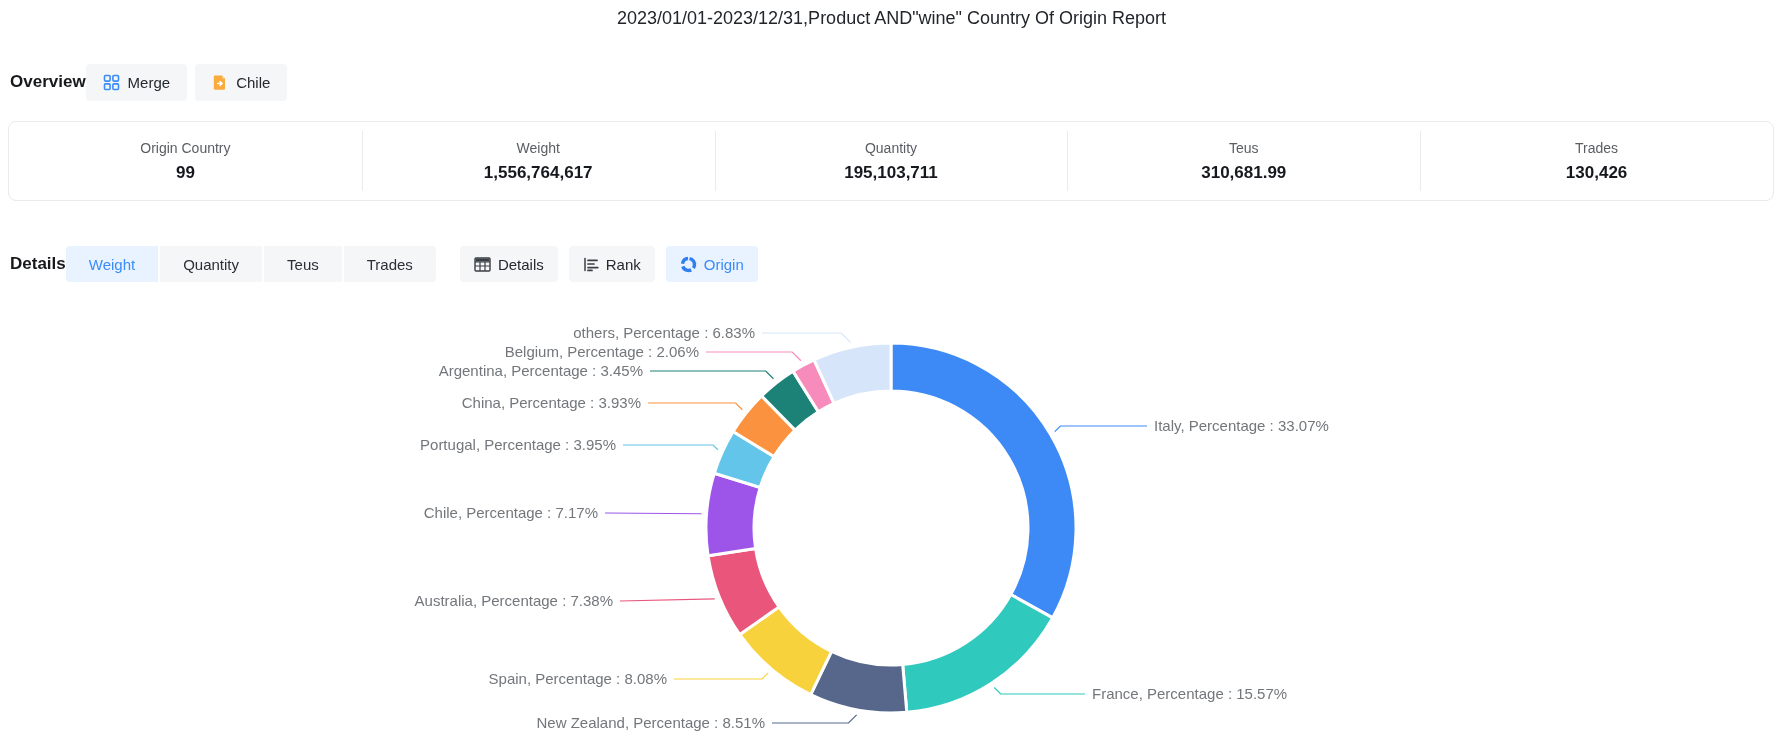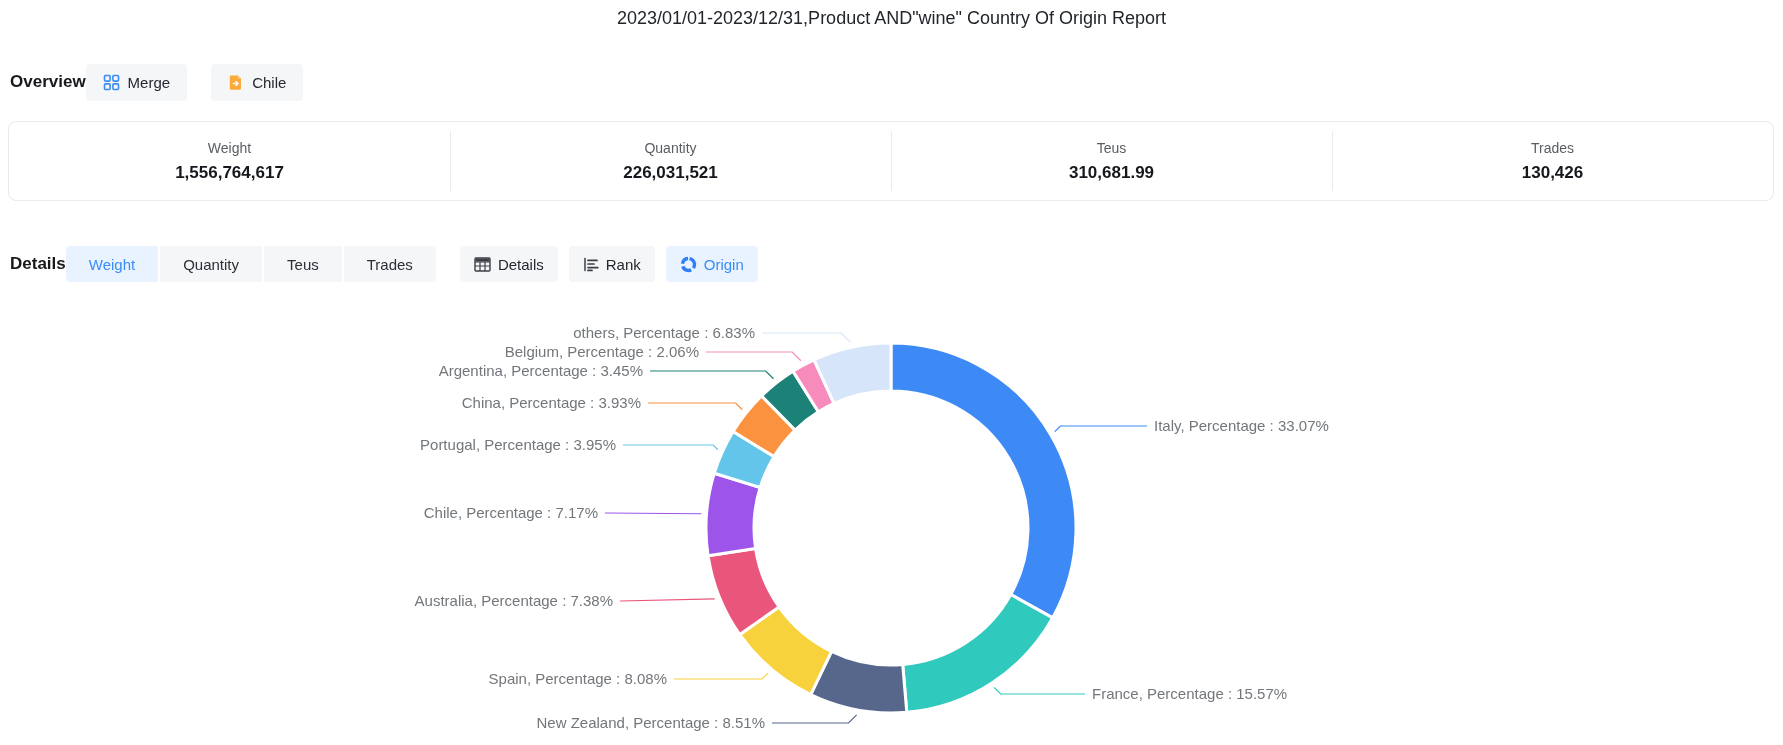--- a/index.html
+++ b/index.html
@@ -16,21 +16,21 @@
   .overview-row { top:62px; height:40px; }
   .details-row  { top:245px; height:38px; }
   .section-heading { font-size:17px; font-weight:700; color:#17191c; }
 
   .btn {
     display:inline-flex; align-items:center; gap:8px;
     height:37px; padding:0 17px; border:none; border-radius:4px;
     background:#f4f6f8; font-size:15px; color:#24292f; cursor:pointer;
     font-family:inherit;
   }
-  .actions { display:flex; gap:24px; }
+  .actions { display:flex; gap:8px; }
 
   .stats-card {
     position:absolute; top:121px; left:8px; right:9px; height:80px;
     background:#fff; border:1px solid #e8eaed; border-radius:8px;
     display:flex; align-items:stretch;
   }
   .stat { flex:1; display:flex; flex-direction:column; justify-content:center; align-items:center; gap:7px; position:relative; }
   .stat:not(:first-child)::before {
     content:""; position:absolute; left:0; top:9px; bottom:9px; width:1px; background:#e9ebee;
   }
@@ -90,26 +90,30 @@
             <path d="M5.5 9.5 h4 M8 7.5 l2.2 2 -2.2 2" fill="none" stroke="#fff" stroke-width="1.4" stroke-linecap="round" stroke-linejoin="round"></path>
           </svg>
         </span>
         <span>Chile</span>
       </button>
     </div>
   </div>
 
   <div class="stats-card">
     <div class="stat">
+      <div class="stat-label">Origin Country</div>
+      <div class="stat-value">99</div>
+    </div>
+    <div class="stat">
       <div class="stat-label">Weight</div>
       <div class="stat-value">1,556,764,617</div>
     </div>
     <div class="stat">
       <div class="stat-label">Quantity</div>
-      <div class="stat-value">226,031,521</div>
+      <div class="stat-value">195,103,711</div>
     </div>
     <div class="stat">
       <div class="stat-label">Teus</div>
       <div class="stat-value">310,681.99</div>
     </div>
     <div class="stat">
       <div class="stat-label">Trades</div>
       <div class="stat-value">130,426</div>
     </div>
   </div>

